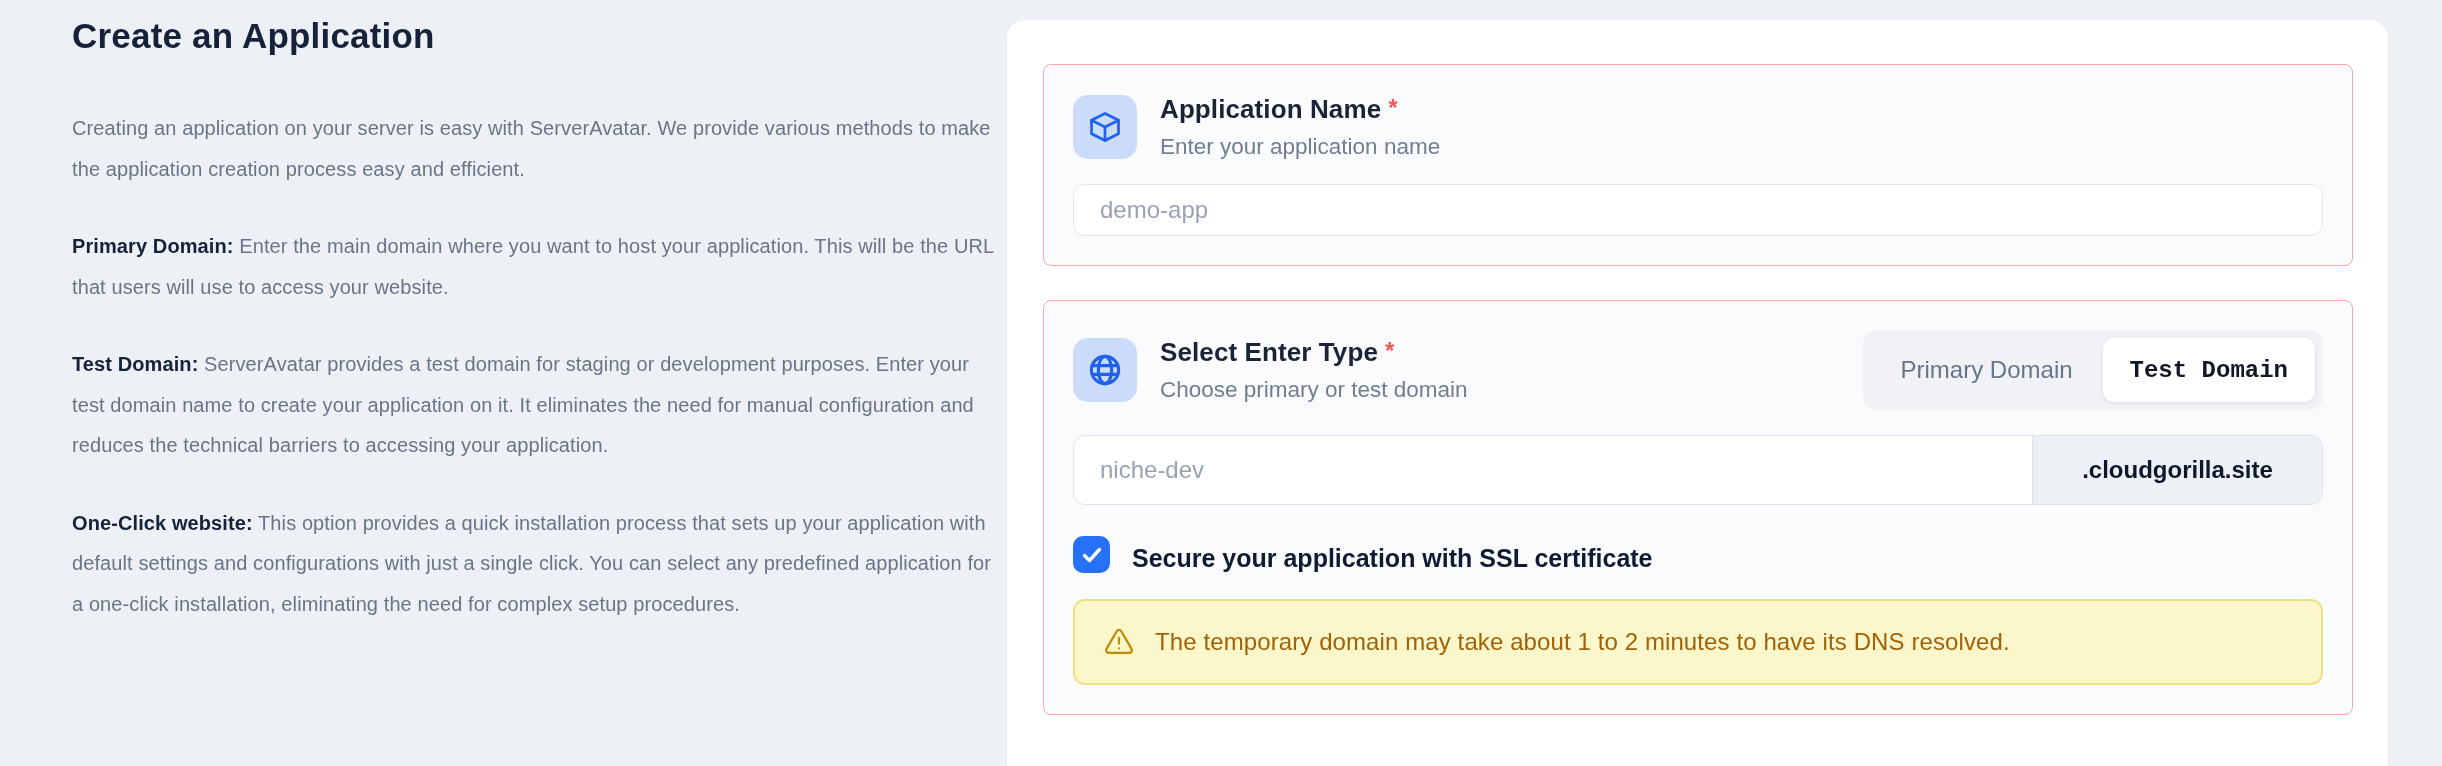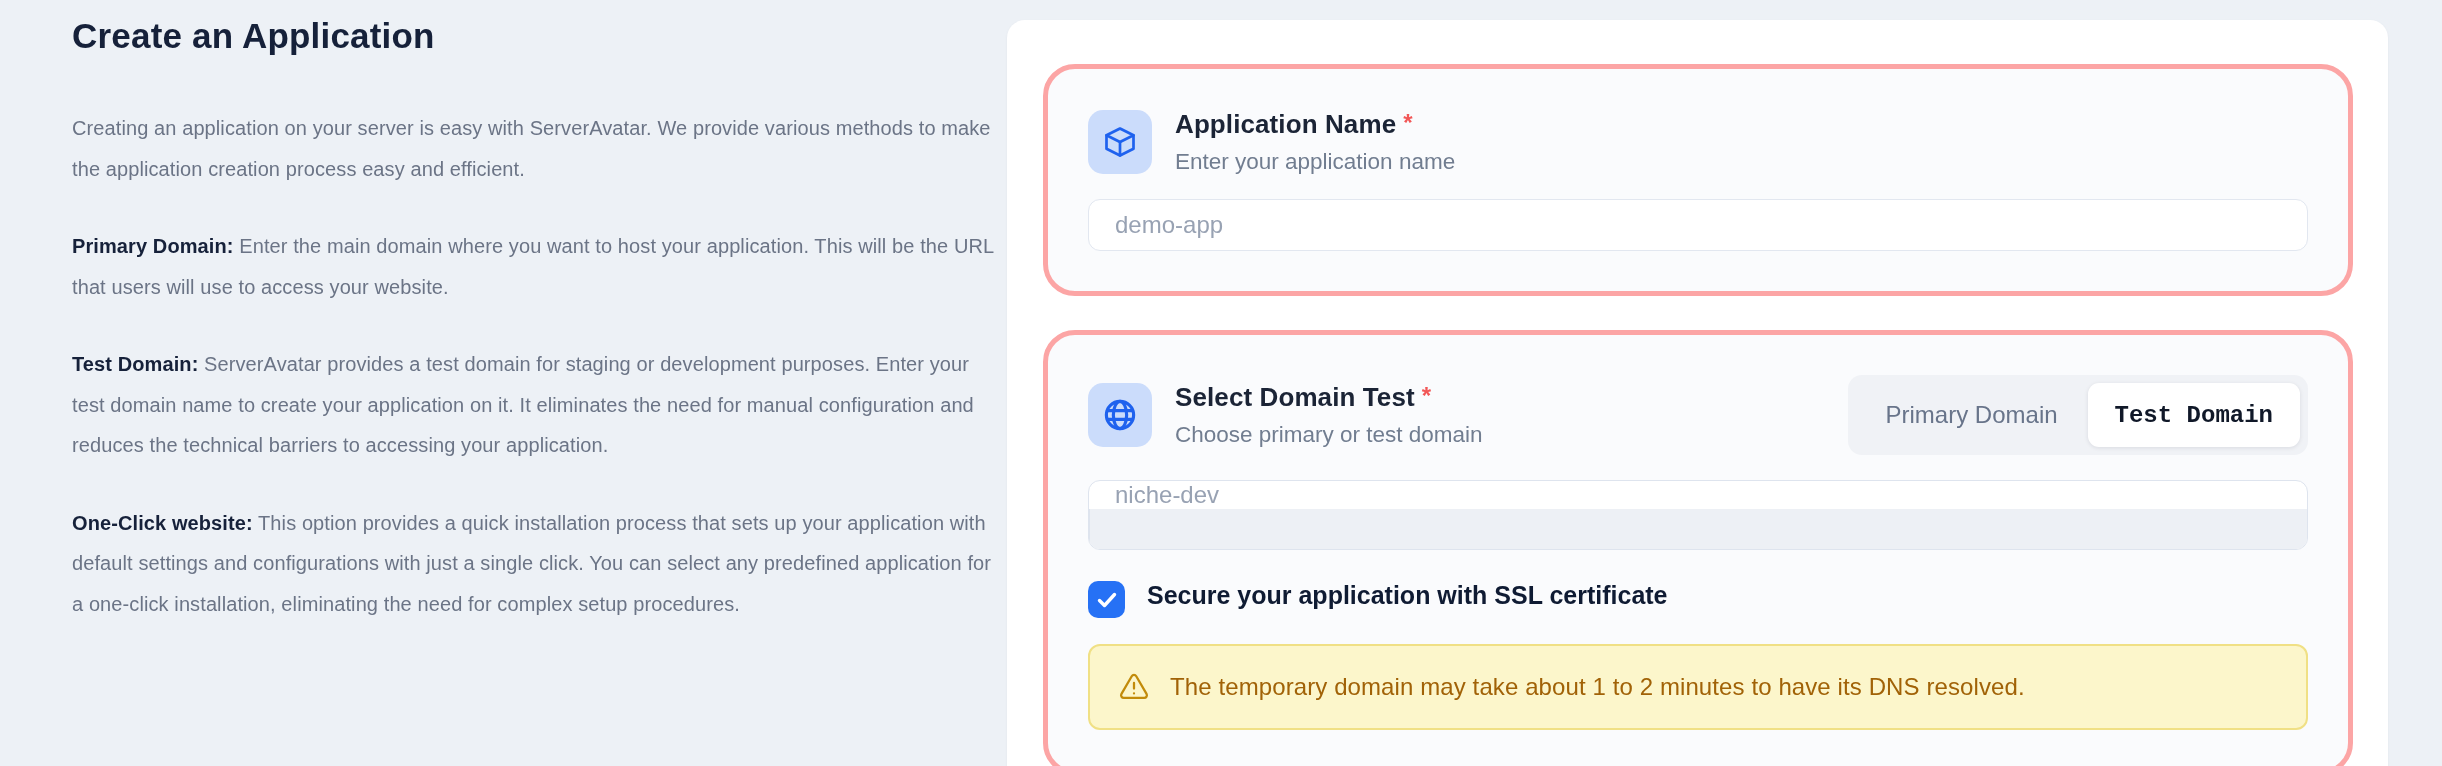--- a/index.html
+++ b/index.html
@@ -25,22 +25,22 @@
   .info-panel p strong { color:#16213a; font-weight:700; }
 
   
   .form-panel {
     position:absolute; left:1007px; top:20px; width:1381px; height:860px;
     background:#ffffff; border-radius:18px;
     padding:44px 35px 0 36px;
     box-shadow:0 1px 3px rgba(16,24,40,.05);
   }
   .card {
-    background:#fafbfd; border:5px solid #fca5a5; border-radius:32px;
-    padding:40px;
+    background:#fafbfd; border:1px solid #fca5a5; border-radius:8px;
+    padding:29px;
   }
   .card + .card { margin-top:34px; }
 
   .card-header { display:flex; align-items:center; }
   .icon-tile {
     flex:0 0 auto; width:64px; height:64px; border-radius:15px;
     background:#cbdcfb; display:flex; align-items:center; justify-content:center;
   }
   .card-titles { margin-left:23px; }
   .card-title {
@@ -72,35 +72,35 @@
   }
   .seg-option.active {
     background:#fff; color:#101828; font-weight:700; padding:0 27px;
     box-shadow:0 1px 4px rgba(15,23,42,.10);
     font-family:Liberation Mono, monospace;
   }
 
   
   .input-group {
     display:flex; margin-top:25px; height:70px;
-    border:1px solid #dee4ee; border-radius:12px; overflow:hidden; background:#fff;flex-direction:column;
+    border:1px solid #dee4ee; border-radius:12px; overflow:hidden; background:#fff;
   }
   .input-group input {
     flex:1; border:none; background:transparent; outline:none;
     padding:0 26px; font-size:24px; color:#1b2436;
     font-family:"Liberation Sans", sans-serif;
   }
   .input-suffix {
     flex:0 0 290px; display:flex; align-items:center; justify-content:center;
     background:#edf0f5; border-left:1px solid #dee4ee;
     font-size:24px; font-weight:600; color:#0f172a;
   }
 
   
-  .checkbox-row { display:flex; align-items:flex-start; margin-top:31px; }
+  .checkbox-row { display:flex; align-items:flex-end; margin-top:31px; }
   .checkbox {
     width:37px; height:37px; border-radius:10px; background:#2671f5;
     display:flex; align-items:center; justify-content:center; cursor:pointer;
   }
   .checkbox-label { margin-left:22px; font-size:25px; font-weight:700; color:#0f1b33; }
 
   
   .warning {
     margin-top:26px; height:86px; display:flex; align-items:center;
     background:#fcf6cb; border:2px solid #f0e085; border-radius:12px;
@@ -148,21 +148,21 @@
         <div class="card-header">
           <div class="icon-tile">
             <svg width="38" height="38" viewBox="0 0 24 24" fill="none" stroke="#1f62ee" stroke-width="2" stroke-linecap="round" stroke-linejoin="round">
               <circle cx="12" cy="12" r="8.6"></circle>
               <ellipse cx="12" cy="12" rx="4.2" ry="8.6"></ellipse>
               <path d="M4 9.2h16M4 14.8h16"></path>
             </svg>
           </div>
           <div class="card-titles">
             <div class="card-title">
-              <span>Select Domain Test</span>
+              <span>Select Enter Type</span>
               <span class="required">*</span>
             </div>
             <div class="card-subtitle">Choose primary or test domain</div>
           </div>
         </div>
         <div class="segmented">
           <div class="seg-option">Primary Domain</div>
           <div class="seg-option active">Test Domain</div>
         </div>
       </div>

